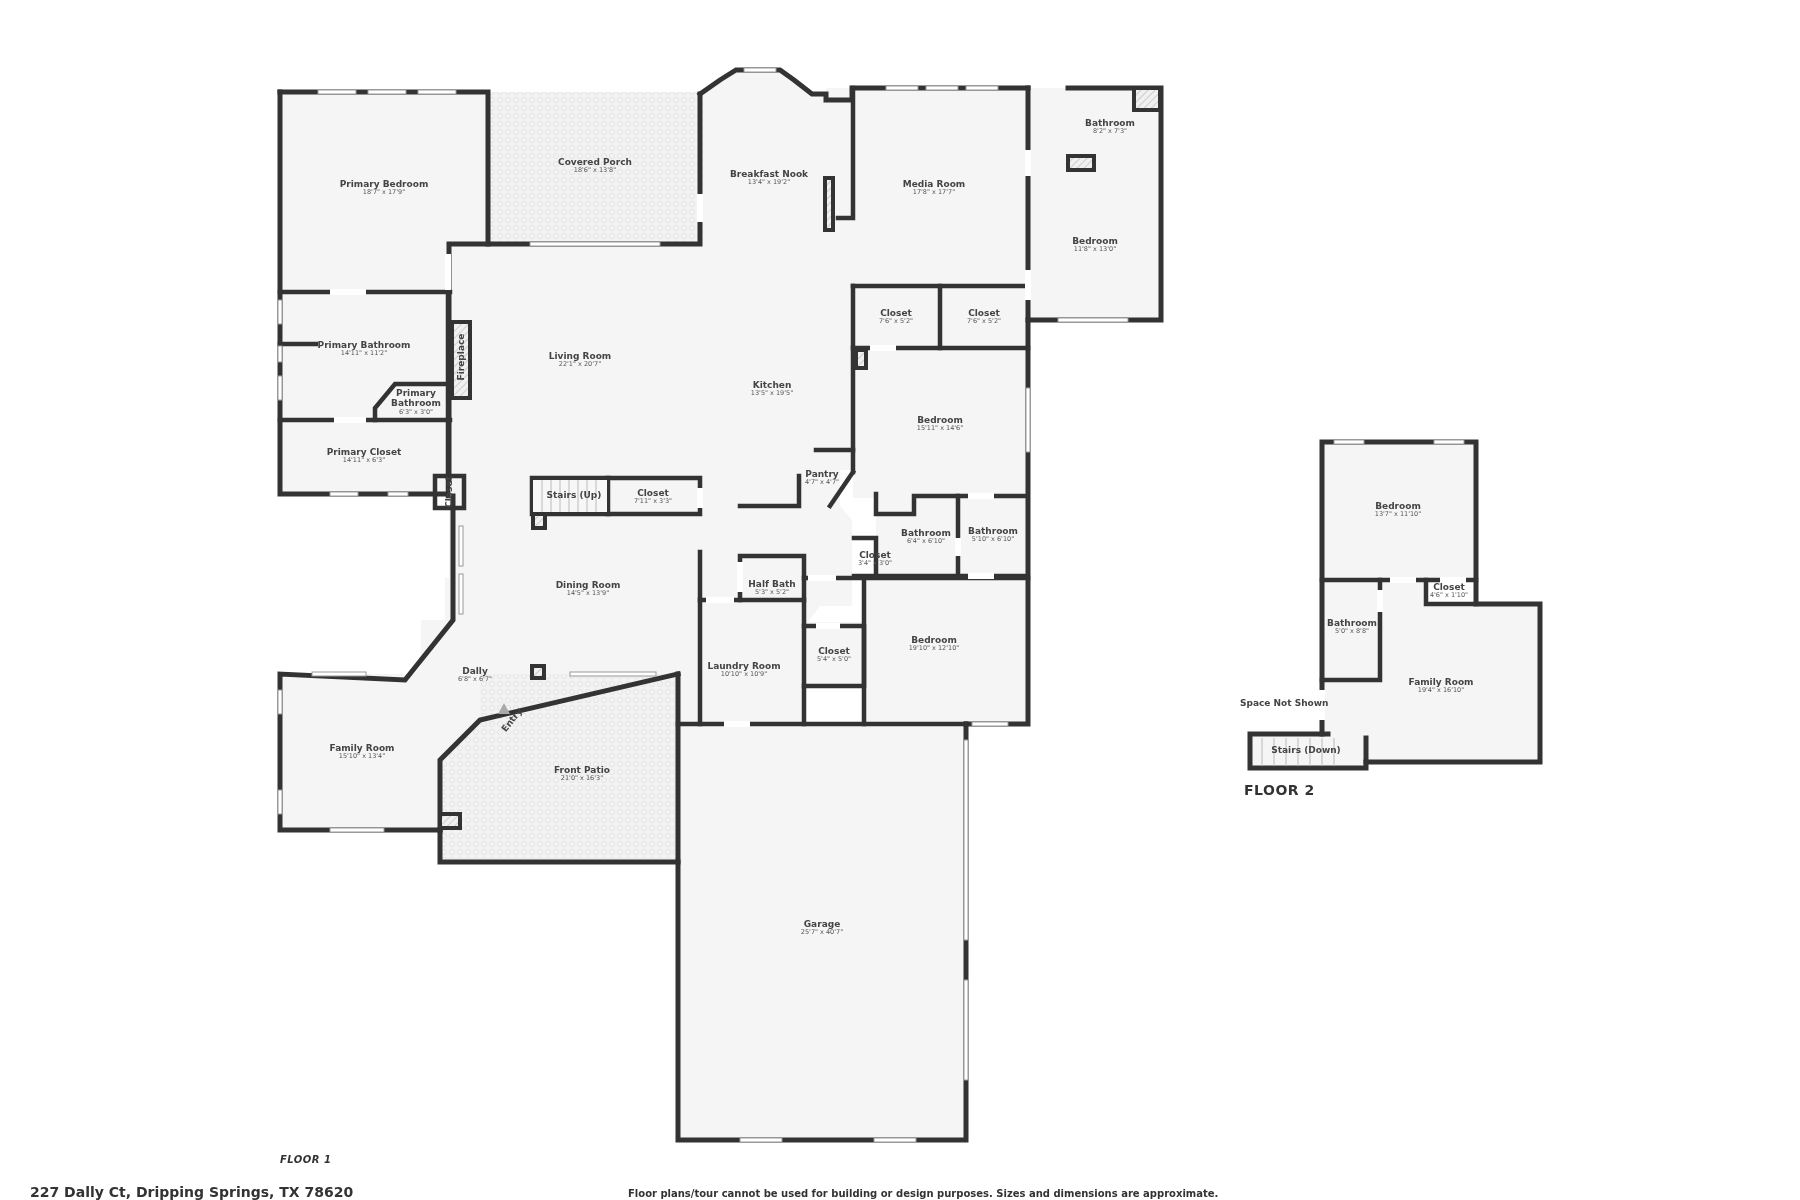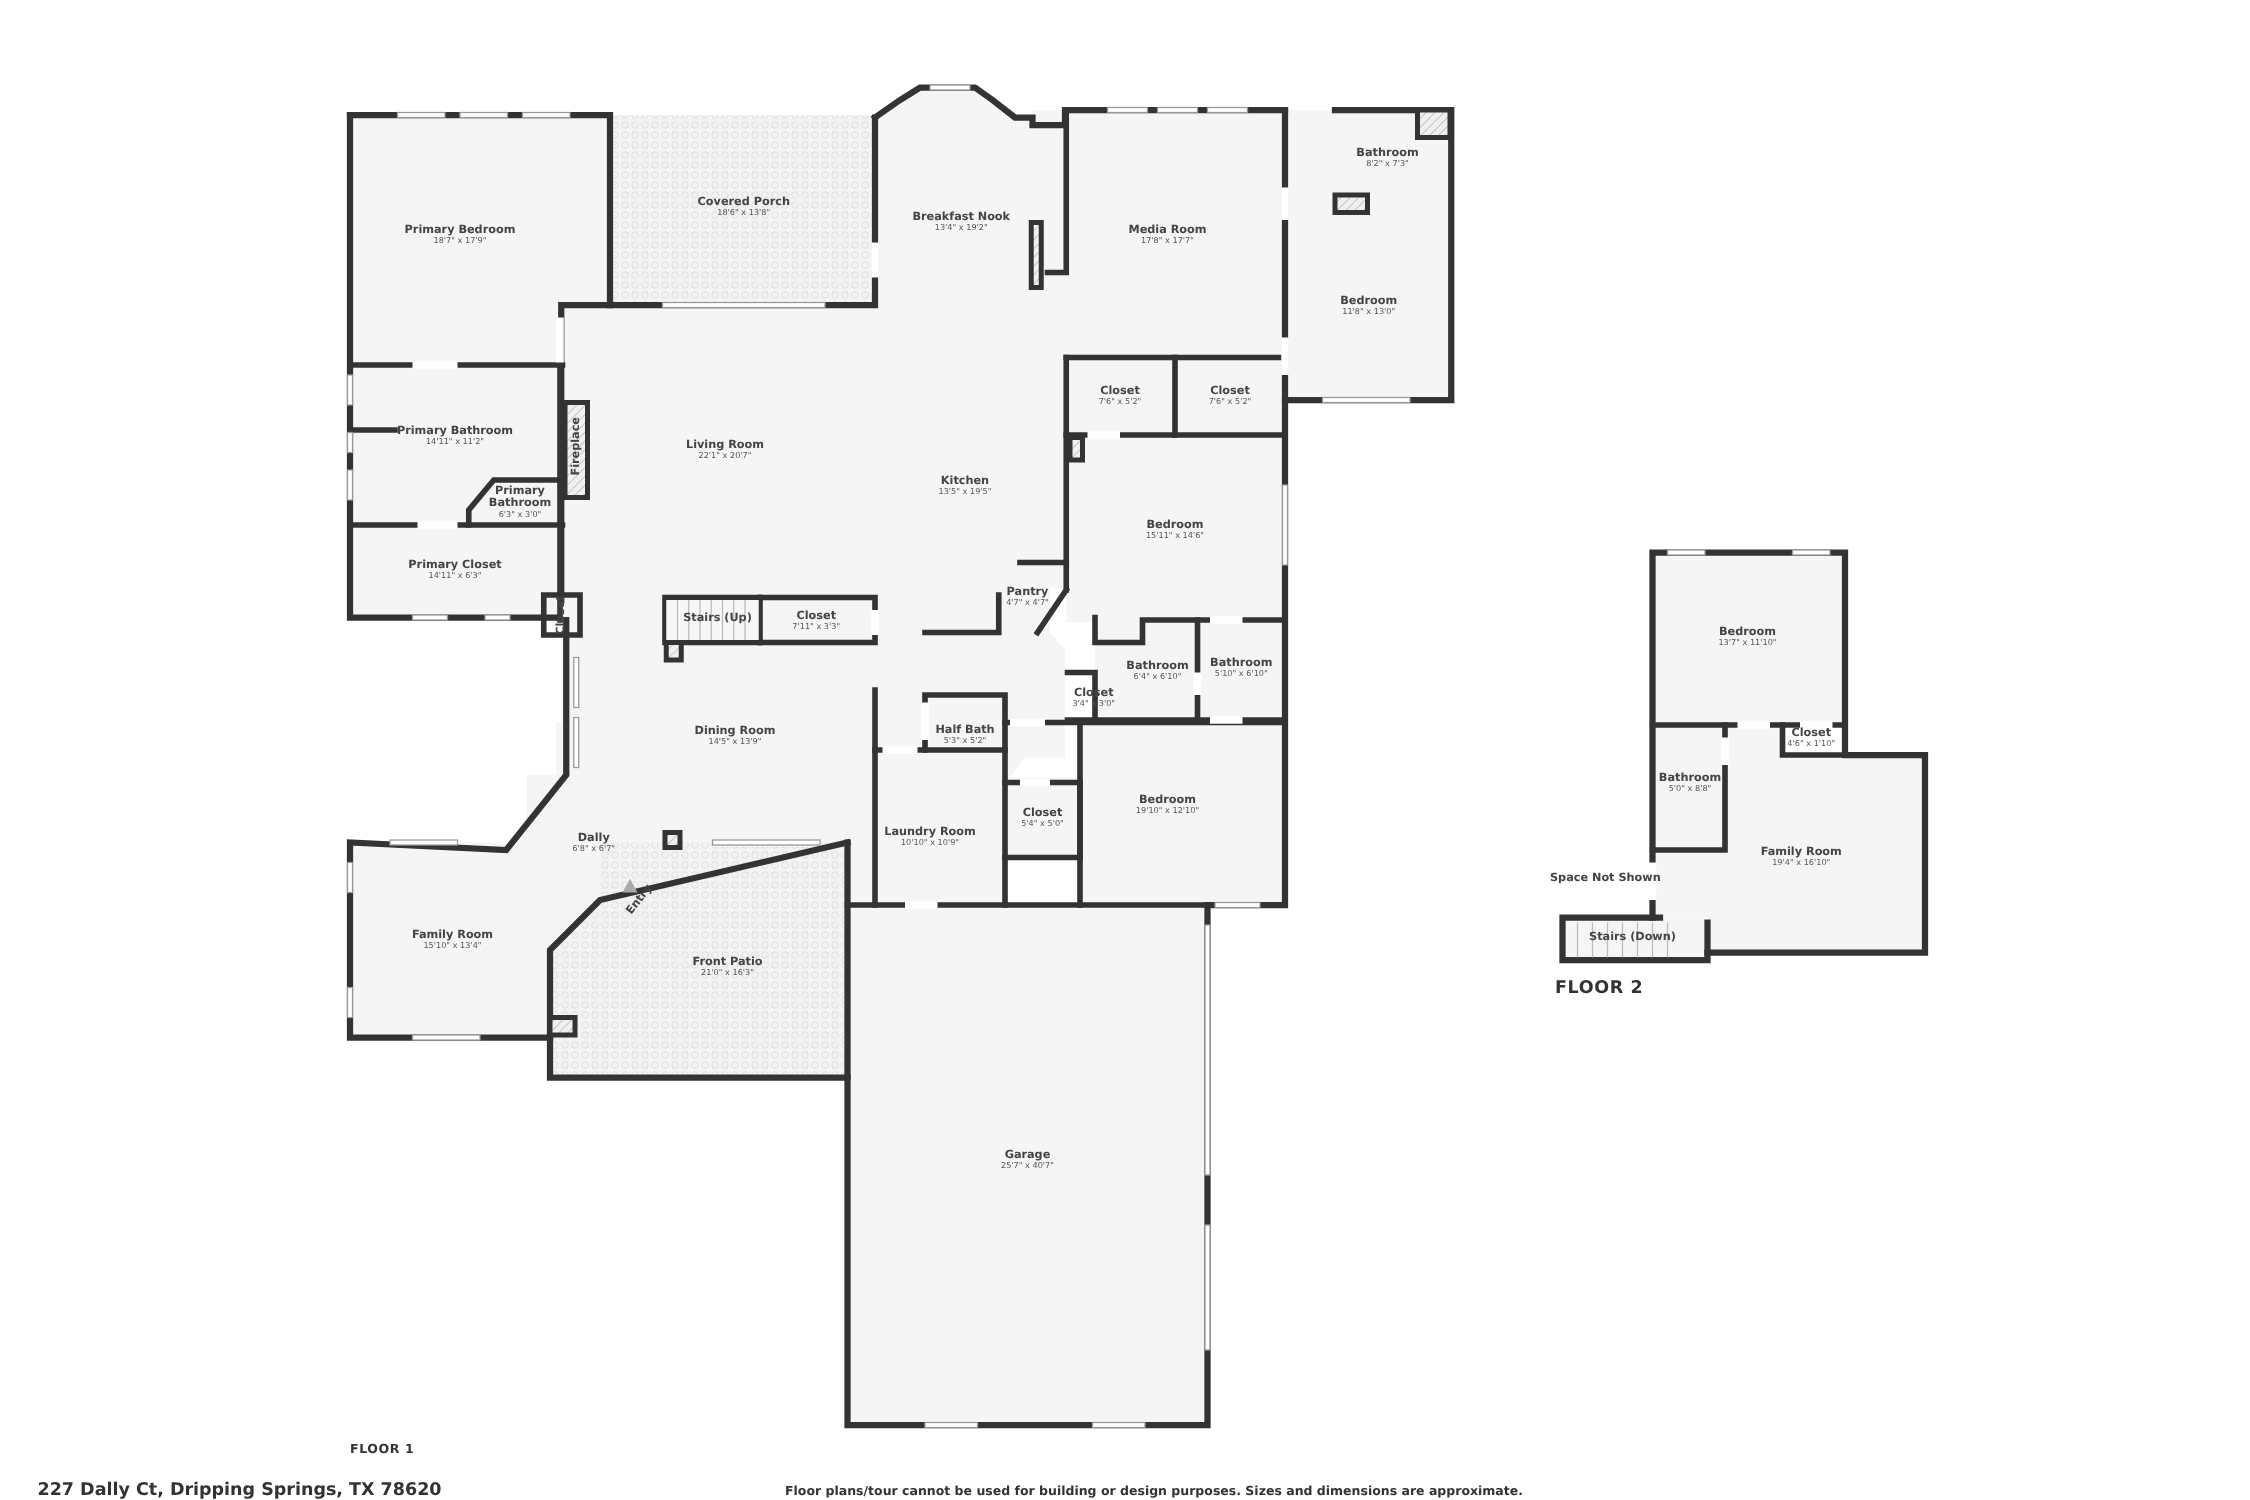--- a/index.html
+++ b/index.html
@@ -191,21 +191,21 @@
       <line class="stairs-line" x1="1298" y1="738" x2="1298" y2="766"></line>
       <line class="stairs-line" x1="1310" y1="738" x2="1310" y2="766"></line>
       <line class="stairs-line" x1="1322" y1="738" x2="1322" y2="766"></line>
       <line class="stairs-line" x1="1334" y1="738" x2="1334" y2="766"></line>
     </g>
   </g>
 
   <polygon points="498,714 510,714 504,703" fill="#aaaaaa"></polygon>
 </svg>
 
-<div class="lbl" style="left:368px;top:188px;">
+<div class="lbl" style="left:384px;top:188px;">
     <span class="n">Primary Bedroom</span>
     <span class="d">18'7" x 17'9"</span>
   </div>
 <div class="lbl" style="left:595px;top:166px;">
     <span class="n">Covered Porch</span>
     <span class="d">18'6" x 13'8"</span>
   </div>
 <div class="lbl" style="left:769px;top:178px;">
     <span class="n">Breakfast Nook</span>
     <span class="d">13'4" x 19'2"</span>
@@ -337,16 +337,16 @@
   </div>
 <div class="lbl" style="left:1441px;top:686px;">
     <span class="n">Family Room</span>
     <span class="d">19'4" x 16'10"</span>
   </div>
 <div class="lbl" style="left:1306px;top:750px;">
     <span class="n">Stairs (Down)</span>
   </div>
 <div class="sns" style="left:1240px;top:698px;">Space Not Shown</div>
 
-<div class="floor-label" style="left:280px;top:1154px;">FLOOR 1</div>
+<div class="floor-label" style="left:280px;top:1154px;font-style:italic;">FLOOR 1</div>
 <div class="floor-label" style="left:1244px;top:782px;font-size:14px;">FLOOR 2</div>
 <div class="address">227 Dally Ct, Dripping Springs, TX 78620</div>
 <div class="disclaimer">Floor plans/tour cannot be used for building or design purposes. Sizes and dimensions are approximate.</div>
 
 </body></html>

